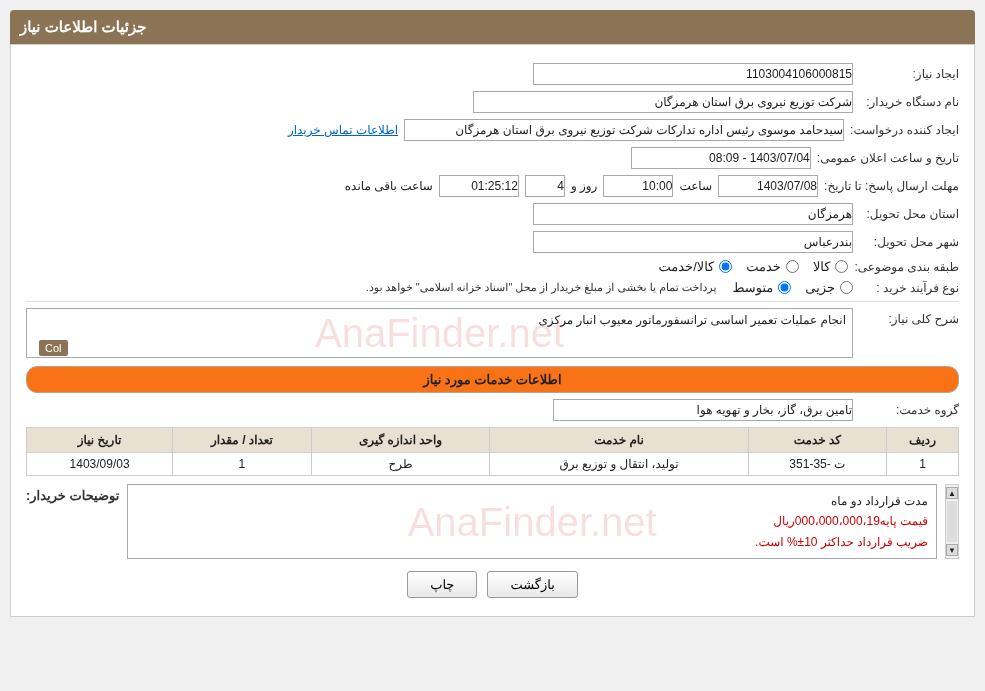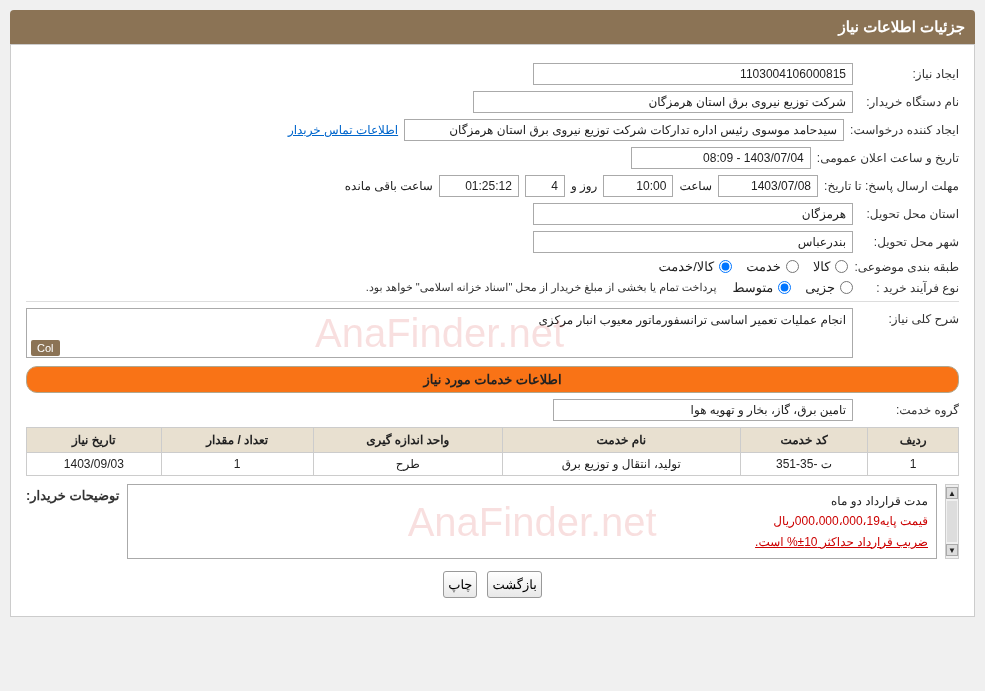--- a/index.html
+++ b/index.html
@@ -12,21 +12,21 @@
     }
     .page-wrapper {
       width: 985px;
       min-height: 691px;
       background: #f0f0f0;
       padding: 10px;
     }
     .header-bar {
       background: #8B7355;
       color: white;
-      text-align: right;
+      text-align: left;
       padding: 8px 10px;
       font-size: 15px;
       font-weight: bold;
       border-radius: 4px 4px 0 0;
       margin-bottom: 0;
     }
     .main-card {
       background: white;
       border: 1px solid #ccc;
       padding: 10px 15px;
@@ -50,21 +50,21 @@
     .label {
       color: #333;
       font-size: 12px;
       white-space: nowrap;
       min-width: 100px;
       text-align: right;
     }
     .field-box {
       background: #fff;
       border: 1px solid #aaa;
-      padding: 3px 6px;
+      padding: 3px 0;
       font-size: 12px;
       min-width: 80px;
       height: 22px;
       display: inline-flex;
       align-items: center;
     }
     .field-box.wider { min-width: 320px; }
     .link-text {
       color: #0066cc;
       text-decoration: underline;
@@ -88,21 +88,21 @@
     }
     .services-table {
       width: 100%;
       border-collapse: collapse;
       font-size: 12px;
       margin-top: 6px;
     }
     .services-table th {
       background: #e8e0d0;
       border: 1px solid #ccc;
-      padding: 5px 12px;
+      padding: 5px 5px;
       text-align: center;
       font-weight: bold;
     }
     .services-table td {
       border: 1px solid #ccc;
       padding: 4px 8px;
       text-align: center;
     }
     .services-table tr:nth-child(even) td { background: #f9f9f9; }
     .notes-box {
@@ -151,39 +151,39 @@
       font-size: 8px;
     }
     .btn-row {
       display: flex;
       justify-content: center;
       gap: 10px;
       margin-top: 12px;
       margin-bottom: 8px;
     }
     .btn {
-      padding: 5px 4px;
+      padding: 5px 22px;
       font-size: 13px;
       font-family: Tahoma, Arial, sans-serif;
       border: 1px solid #999;
       border-radius: 3px;
       cursor: pointer;
     }
     .btn-print {
       background: linear-gradient(to bottom, #fff, #e8e8e8);
     }
     .btn-back {
       background: linear-gradient(to bottom, #fff, #e8e8e8);
     }
     .divider {
       border: none;
       border-top: 1px solid #ddd;
       margin: 6px 0;
     }
-    .red-text { color: #cc0000; font-size: 12px; text-decoration: underline; }
+    .red-text { color: #cc0000; font-size: 12px; }
     .logo-watermark {
       position: absolute;
       top: 50%;
       left: 50%;
       transform: translate(-50%, -50%);
       opacity: 0.12;
       font-size: 40px;
       color: #cc0000;
       pointer-events: none;
       white-space: nowrap;
@@ -300,21 +300,21 @@
       <span style="font-size:11px; color:#333; margin-right:10px;text-align:right;">پرداخت تمام یا بخشی از مبلغ خریدار از محل "اسناد خزانه اسلامی" خواهد بود.</span>
     </div>
 
     <hr class="divider">
 
     <div class="info-row" style="align-items:flex-start; margin-top:4px;">
       <span class="label" style="padding-top:4px;">شرح کلی نیاز:</span>
       <div style="flex:1; border:1px solid #aaa; padding:4px 6px; font-size:12px; min-height:50px; position:relative; direction:rtl;">
         <span>انجام عملیات تعمیر اساسی  ترانسفورماتور معیوب انبار مرکزی</span>
         <div class="logo-watermark">AnaFinder.net</div>
-        <div style="position:absolute; bottom:2px; left:4px;">
+        <div style="position:absolute; bottom:2px; left:12px;">
           <span class="col-badge">Col</span>
         </div>
       </div>
     </div>
 
     <div class="section-title">اطلاعات خدمات مورد نیاز</div>
 
     <div class="info-row">
       <span class="label">گروه خدمت:</span>
       <div class="field-box" style="min-width:300px;">

